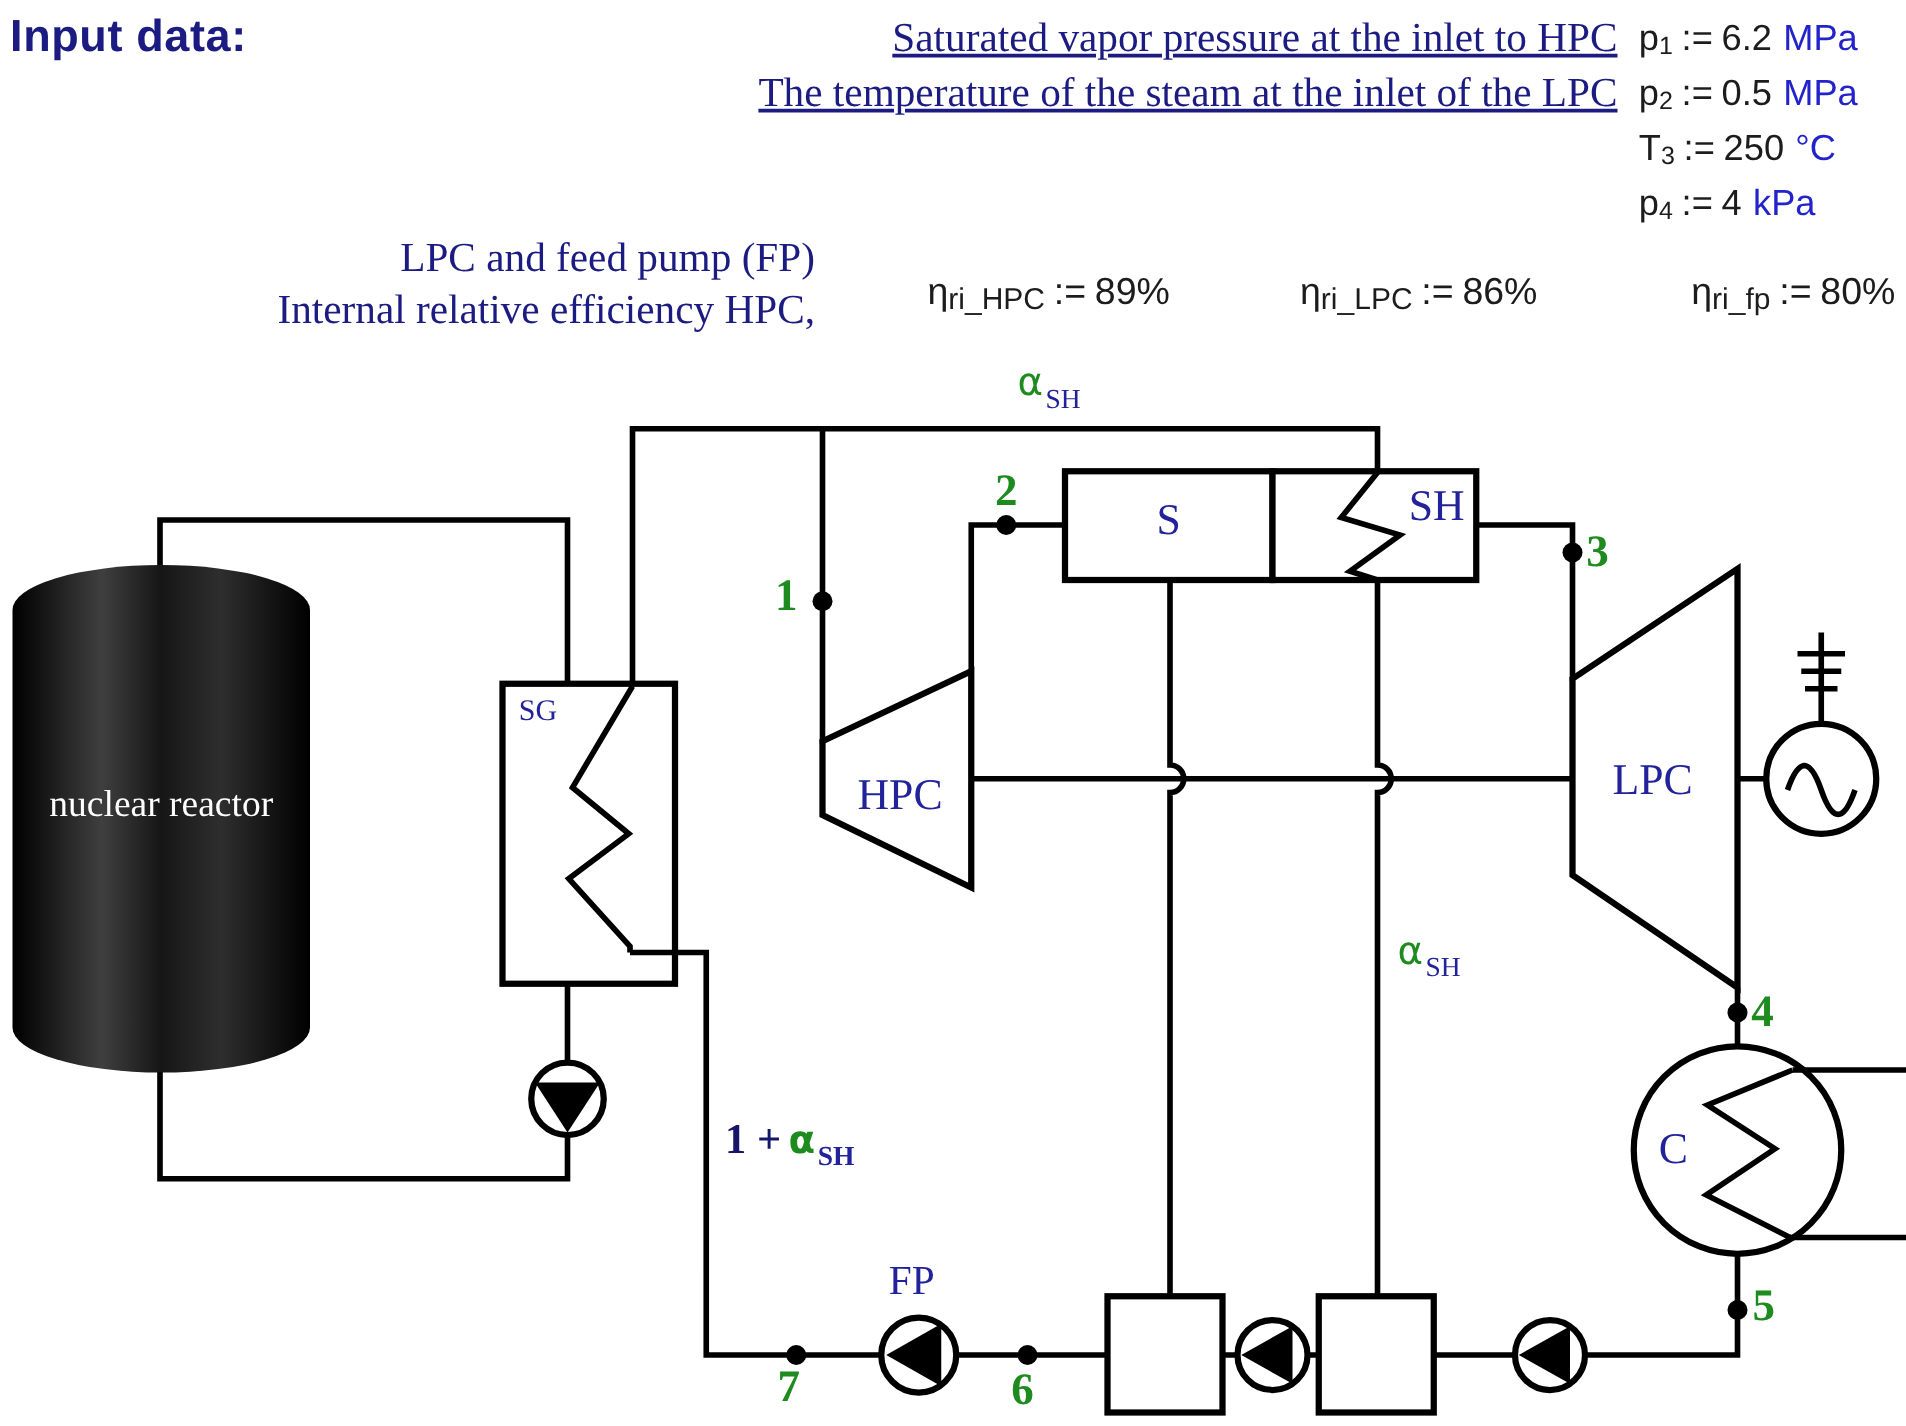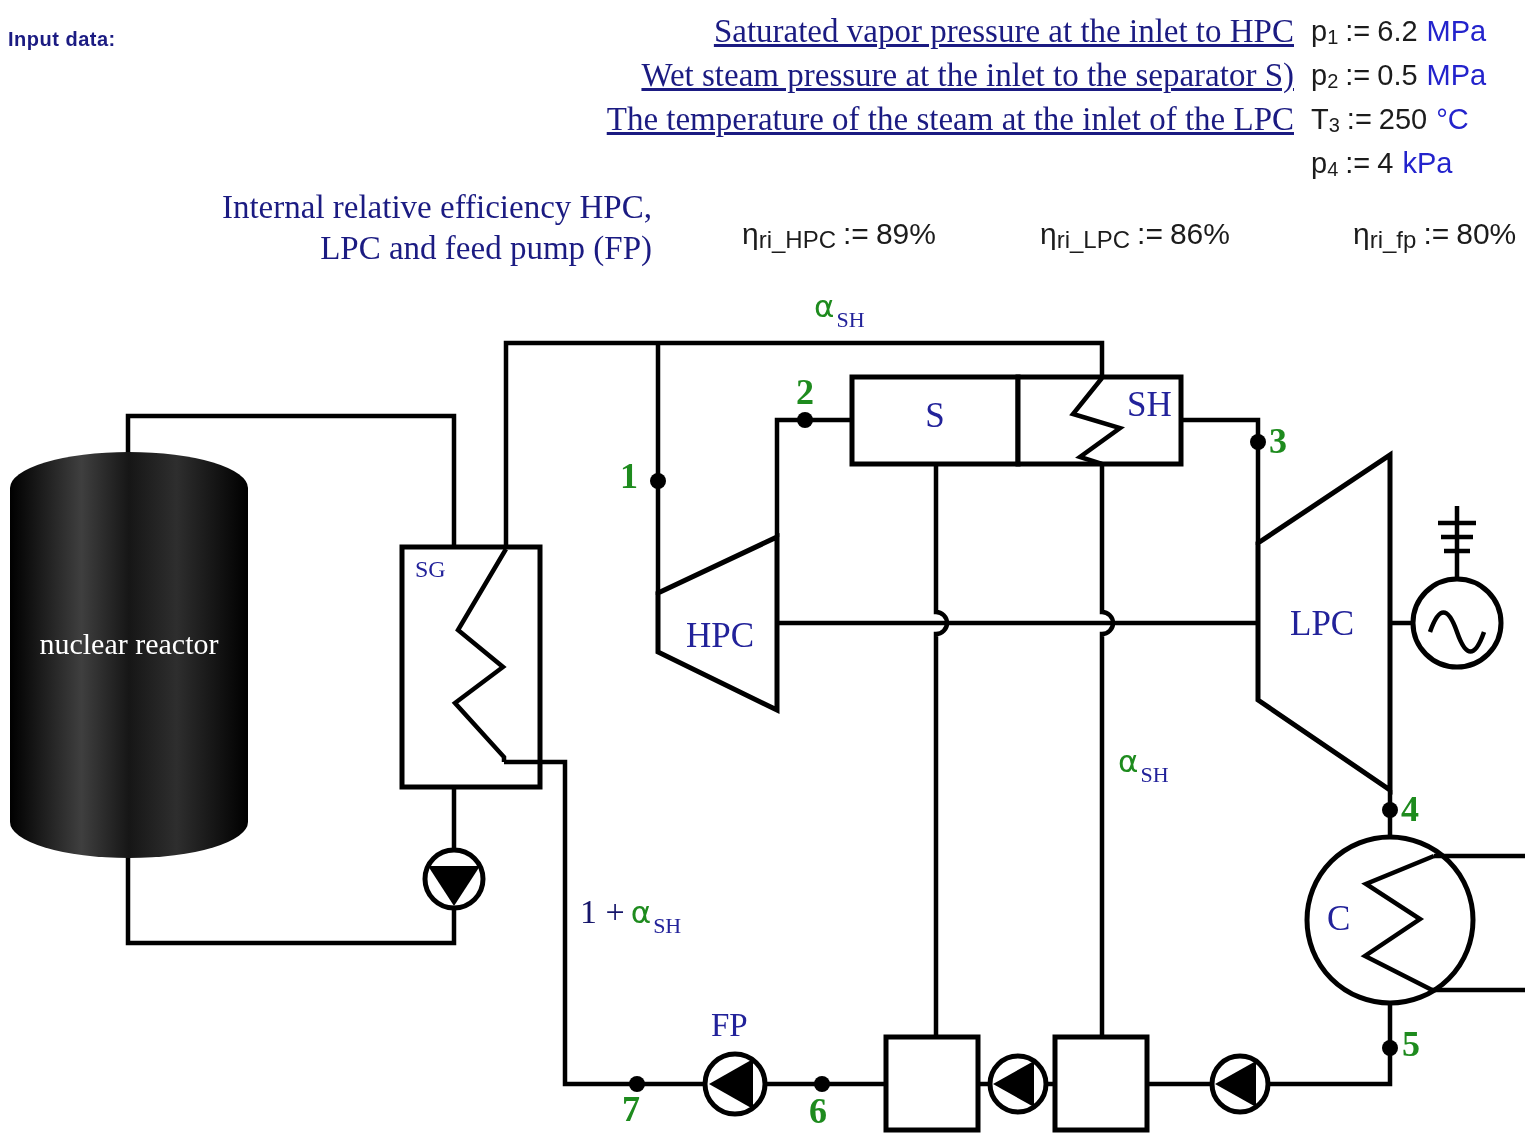--- a/index.html
+++ b/index.html
@@ -11,22 +11,22 @@
   .stage{position:relative;width:1525px;height:1141px;background:#ffffff;overflow:hidden;
          font-family:"Liberation Serif",serif;}
   .abs{position:absolute;}
   svg.diagram{position:absolute;left:0;top:0;width:1525px;height:1141px;}
   .ln{fill:none;stroke:var(--line-black);stroke-width:4.5;}
   .bx{fill:#ffffff;stroke:var(--line-black);stroke-width:5;}
   .solid{fill:var(--line-black);stroke:none;}
   .dot{fill:var(--line-black);stroke:none;}
 
   
-  .input-data{left:8px;top:28px;font-family:"Liberation Sans",sans-serif;font-weight:bold;
-              font-size:20px;color:var(--header-navy);letter-spacing:.5px;}
+  .input-data{left:8px;top:8px;font-family:"Liberation Sans",sans-serif;font-weight:bold;
+              font-size:36px;color:var(--header-navy);letter-spacing:.5px;}
   .desc-col{left:0;top:9px;width:1294px;text-align:right;color:var(--header-navy);font-size:33px;}
   .desc-col div{height:44px;line-height:44px;white-space:nowrap;text-decoration:underline;}
   .val-col{left:1311px;top:9px;}
   .mrow{height:44px;display:flex;align-items:center;font-family:"Liberation Sans",sans-serif;
         color:var(--value-black);font-size:29px;white-space:nowrap;}
   .msub{font-size:20px;margin-top:12px;}
   .mop{margin:0 7px;}
   .munit{color:var(--unit-blue);margin-left:9px;}
   .eff-desc{left:0;top:187px;width:652px;text-align:right;color:var(--header-navy);
             font-size:33px;line-height:41px;}
@@ -47,21 +47,20 @@
 </style>
 </head>
 <body>
 
 <div class="stage">
 
   <div class="abs input-data">Input data:</div>
 
   <div class="abs desc-col">
     <div>Saturated vapor pressure at the inlet to HPC</div>
-    <div>Wet steam pressure at the inlet to the separator S)</div>
     <div>The temperature of the steam at the inlet of the LPC</div>
   </div>
 
   <div class="abs val-col">
     <div class="mrow">
       <span class="mvar">p</span>
         <span class="msub">1</span>
         <span class="mop">:=</span>
         <span class="mval">6.2</span>
         <span class="munit">MPa</span>
@@ -83,22 +82,22 @@
     <div class="mrow">
       <span class="mvar">p</span>
         <span class="msub">4</span>
         <span class="mop">:=</span>
         <span class="mval">4</span>
         <span class="munit">kPa</span>
     </div>
   </div>
 
   <div class="abs eff-desc">
+    <div>LPC and feed pump (FP)</div>
     <div>Internal relative efficiency HPC,</div>
-    <div>LPC and feed pump (FP)</div>
   </div>
 
   <div class="abs eff-row mrow-eff" style="left:742px;">
     <span class="mvar">η</span>
       <span class="msub">ri_HPC</span>
       <span class="mop">:=</span>
       <span class="mval">89%</span>
   </div>
   <div class="abs eff-row mrow-eff" style="left:1040px;">
     <span class="mvar">η</span>
@@ -197,17 +196,17 @@
   <div class="gnum" style="left:1402px;top:1026px;">5</div>
   <div class="gnum" style="left:809px;top:1093px;">6</div>
   <div class="gnum" style="left:622px;top:1091px;">7</div>
 
   <div class="alpha-lbl" style="left:814px;top:291px;">
     <span class="alpha">α</span><span class="alpha-sub">SH</span>
   </div>
   <div class="alpha-lbl" style="left:1118px;top:746px;">
     <span class="alpha">α</span><span class="alpha-sub">SH</span>
   </div>
-  <div class="alpha-lbl" style="left:580px;top:895px;">
+  <div class="alpha-lbl" style="left:580px;top:895px;font-weight:bold;">
     <span class="onep">1 +</span><span class="alpha">α</span><span class="alpha-sub">SH</span>
   </div>
 
 </div>
 
 </body></html>

